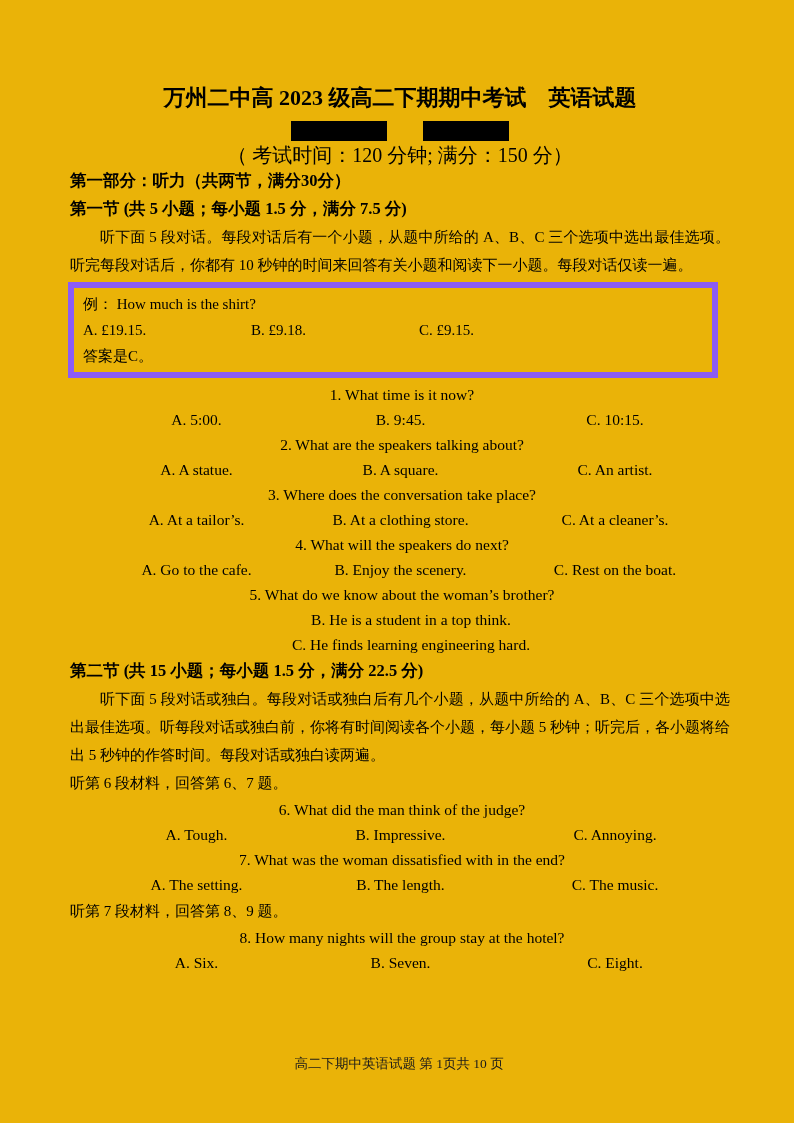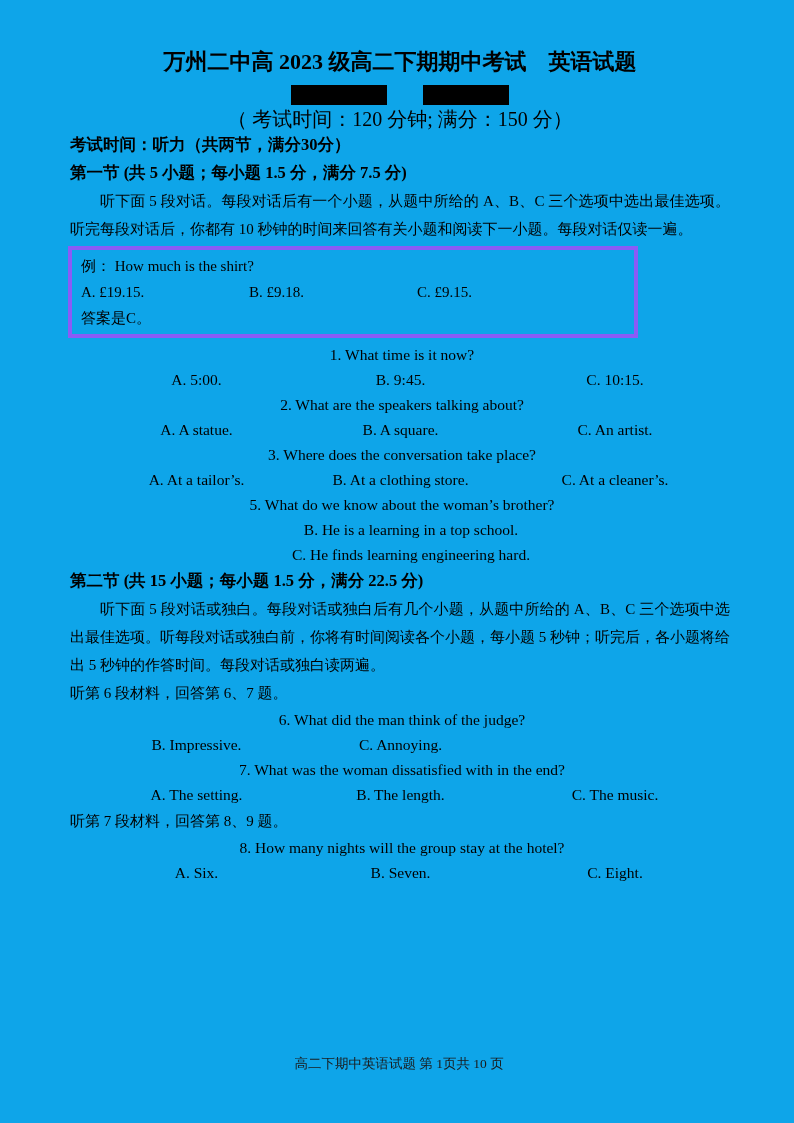--- a/index.html
+++ b/index.html
@@ -5,26 +5,26 @@
   html, body {
     margin: 0;
     padding: 0;
     background: #ffffff;
   }
   .page {
     position: relative;
     width: 794px;
     height: 1123px;
     margin: 0 auto;
-    background: #0ea5e9;
+    background: #eab308;
     color: #000000;
     font-family: "Liberation Serif", "DejaVu Serif", serif;
     font-size: 15px;
     box-sizing: border-box;
-    padding: 48px 64px 0 70px;
+    padding: 84px 64px 0 70px;
     overflow: hidden;
   }
   .title {
     font-size: 22px;
     font-weight: bold;
     text-align: center;
     line-height: 28px;
     margin: 0;
   }
   .bars {
@@ -54,22 +54,22 @@
   }
   .para {
     margin: 0;
     font-size: 15px;
     line-height: 28px;
     text-indent: 2em;
     text-align: justify;
   }
   .example-box {
     box-sizing: border-box;
-    width: 570px;
-    border: 4px solid #8b5cf6;
+    width: 650px;
+    border: 6px solid #8b5cf6;
     margin: 3px 0 4px -2px;
     padding: 3px 8px 3px 9px;
     line-height: 26px;
   }
   .ex-opts {
     display: grid;
     grid-template-columns: 168px 168px 1fr;
   }
   .question { font-size: 15.5px; text-align: center; }
   .q-text {
@@ -108,21 +108,21 @@
 <div class="page">
 
   <h1 class="title">万州二中高 2023 级高二下期期中考试　英语试题</h1>
 
   <div class="bars">
     <span class="bar bar-1"></span><span class="bar bar-2"></span>
   </div>
 
   <div class="exam-info">（ 考试时间：120 分钟;  满分：150 分）</div>
 
-  <div class="part-heading">考试时间：听力（共两节，满分30分）</div>
+  <div class="part-heading">第一部分：听力（共两节，满分30分）</div>
 
   <div class="part-heading">第一节 (共 5 小题；每小题 1.5 分，满分 7.5 分)</div>
 
   <p class="para">听下面 5 段对话。每段对话后有一个小题，从题中所给的 A、B、C 三个选项中选出最佳选项。听完每段对话后，你都有 10 秒钟的时间来回答有关小题和阅读下一小题。每段对话仅读一遍。</p>
 
   <div class="example-box">
     <div class="ex-line">例：  How much is the shirt?</div>
     <div class="ex-opts">
       <span>A. £19.15.</span>
       <span>B. £9.18.</span>
@@ -152,40 +152,49 @@
 
   <div class="question">
     <div class="q-text">3. Where does the conversation take place?</div>
     <div class="q-opts">
           <span>A. At a tailor’s.</span>
           <span>B. At a clothing store.</span>
           <span>C. At a cleaner’s.</span>
         </div>
   </div>
 
+  <div class="question">
+    <div class="q-text">4. What will the speakers do next?</div>
+    <div class="q-opts">
+          <span>A. Go to the cafe.</span>
+          <span>B. Enjoy the scenery.</span>
+          <span>C. Rest on the boat.</span>
+        </div>
+  </div>
 
   <div class="question">
     <div class="q-text">5. What do we know about the woman’s brother?</div>
     <div class="q-opts stacked">
-          <div>B. He is a learning in a top school.</div>
+          <div>B. He is a student in a top think.</div>
           <div>C. He finds learning engineering hard.</div>
         </div>
   </div>
 </div>
 
   <div class="part-heading">第二节 (共 15 小题；每小题 1.5 分，满分 22.5 分)</div>
 
   <p class="para">听下面 5 段对话或独白。每段对话或独白后有几个小题，从题中所给的 A、B、C 三个选项中选出最佳选项。听每段对话或独白前，你将有时间阅读各个小题，每小题 5 秒钟；听完后，各小题将给出 5 秒钟的作答时间。每段对话或独白读两遍。</p>
 
   <div class="note">听第 6 段材料，回答第 6、7 题。</div>
 
   <div id="questions-6-7">
   <div class="question">
     <div class="q-text">6. What did the man think of the judge?</div>
     <div class="q-opts">
+          <span>A. Tough.</span>
           <span>B. Impressive.</span>
           <span>C. Annoying.</span>
         </div>
   </div>
 
   <div class="question">
     <div class="q-text">7. What was the woman dissatisfied with in the end?</div>
     <div class="q-opts">
           <span>A. The setting.</span>
           <span>B. The length.</span>

